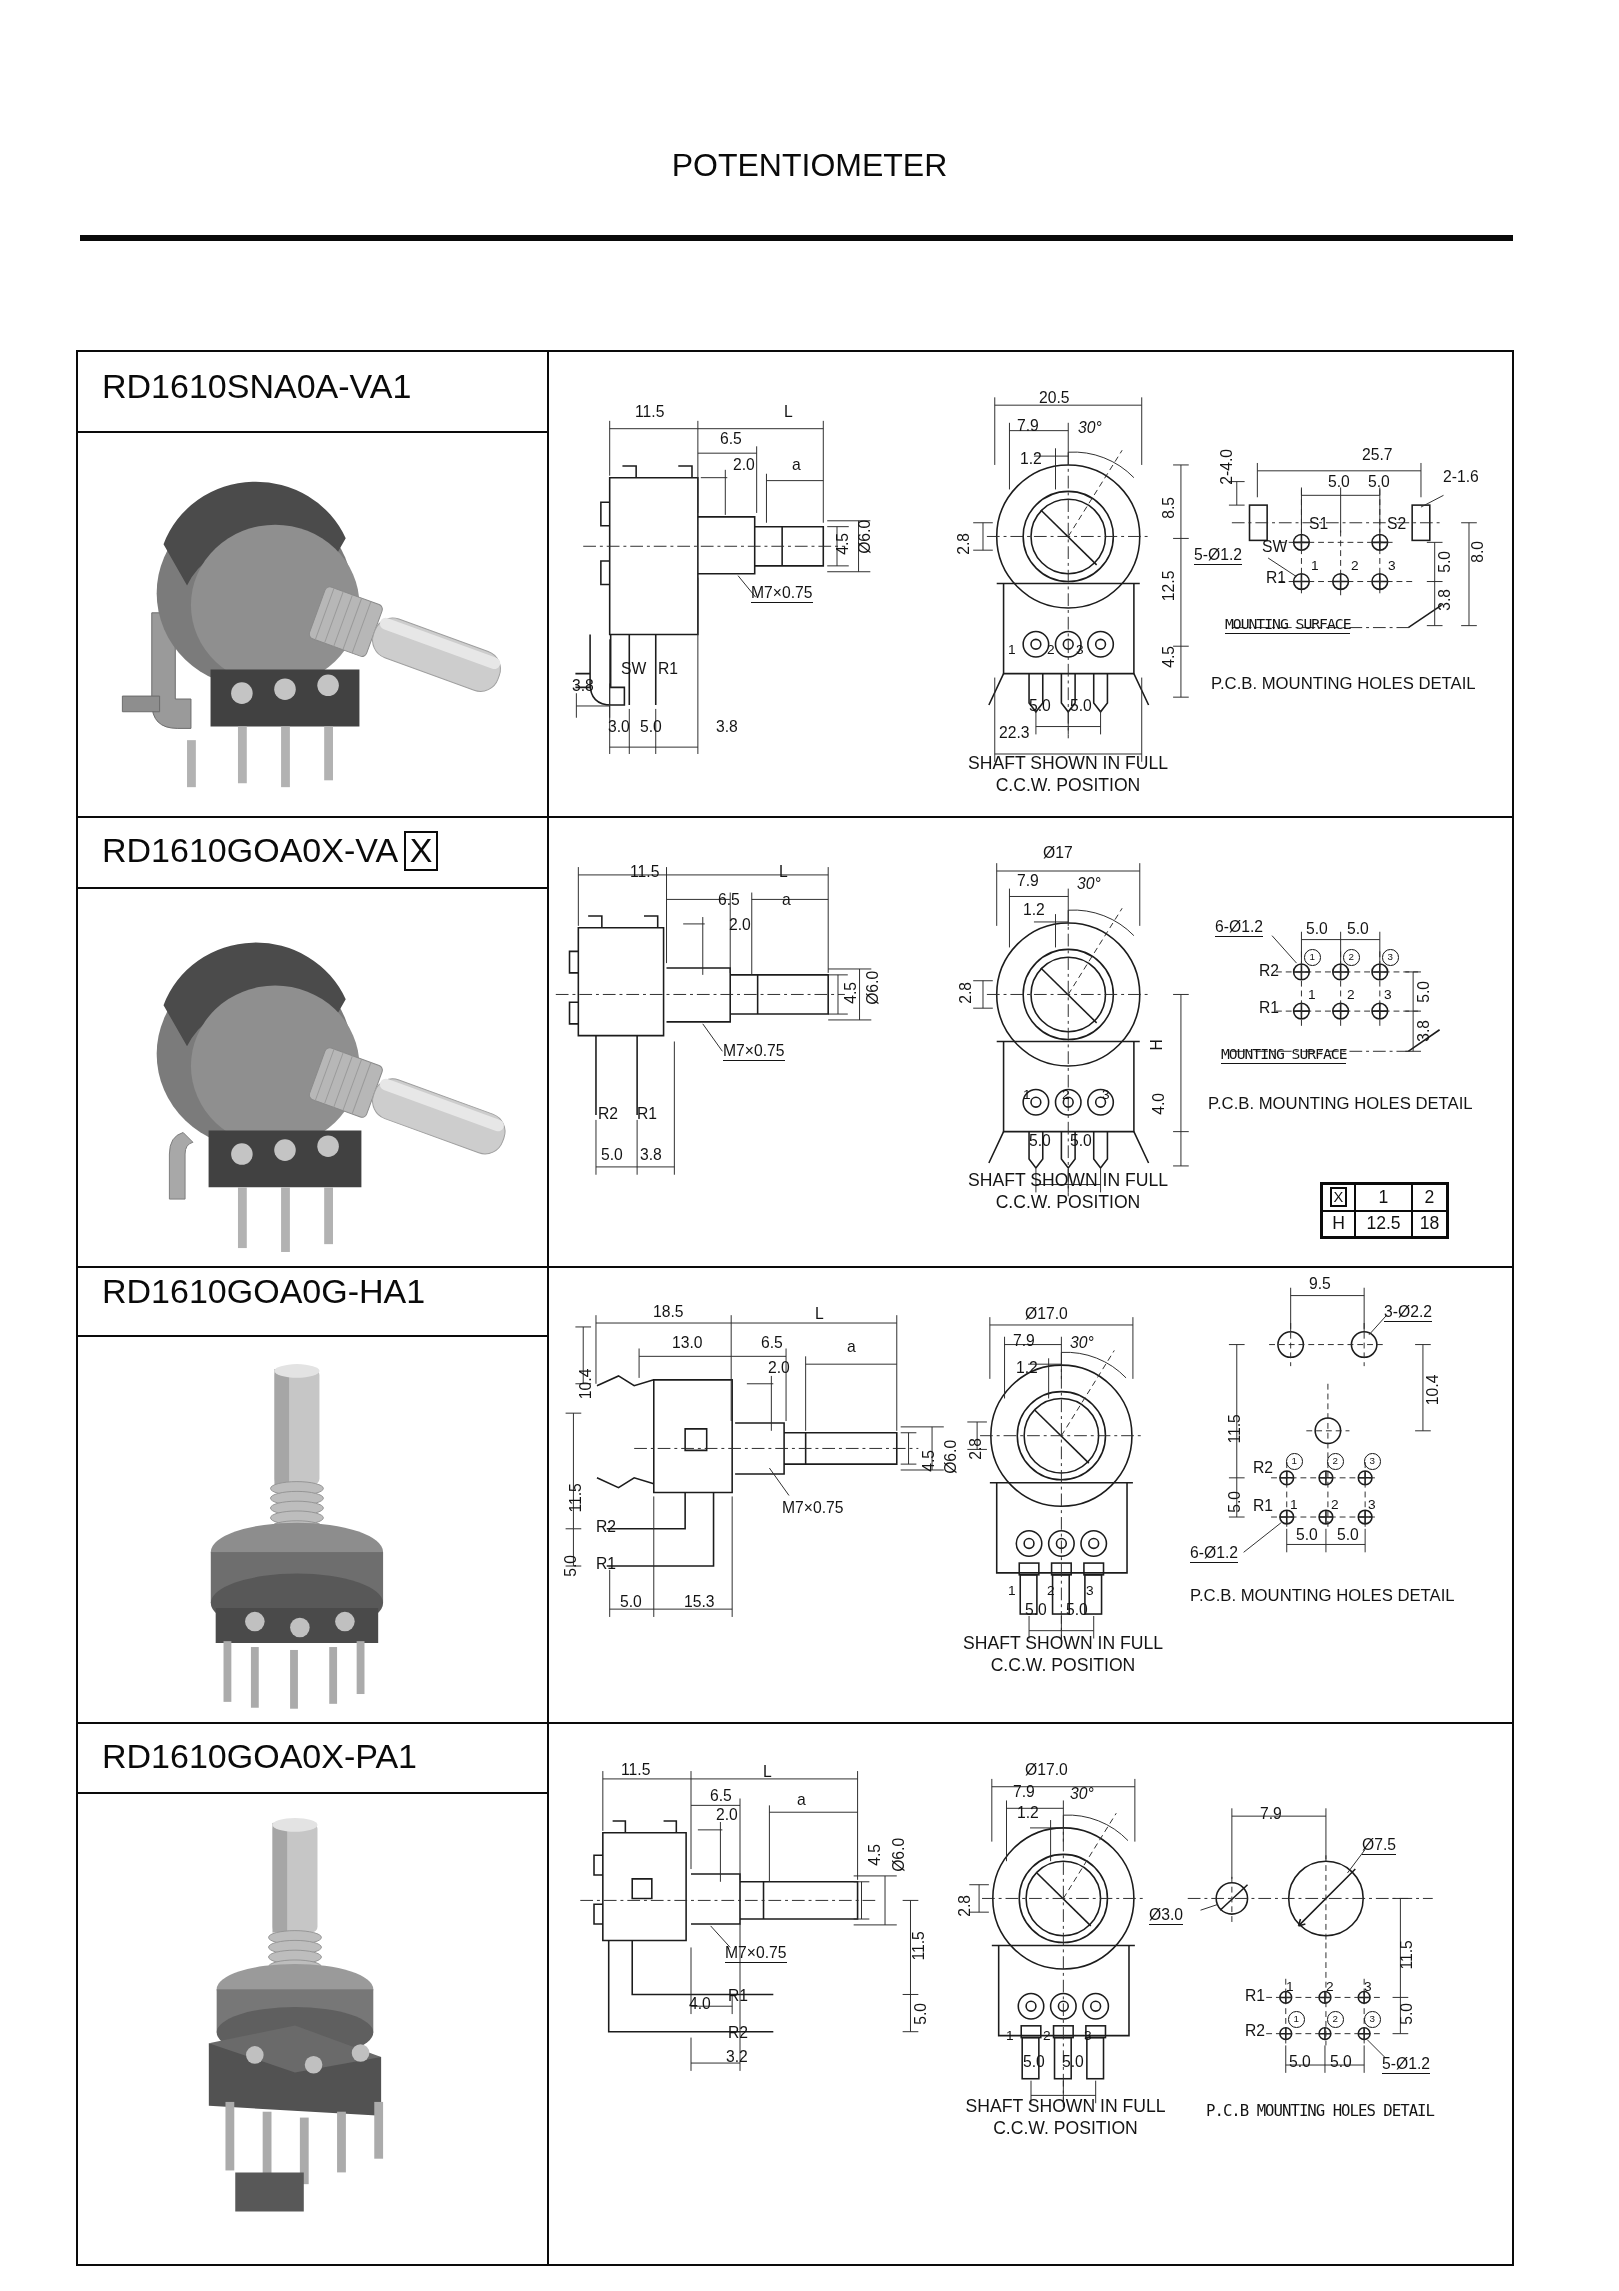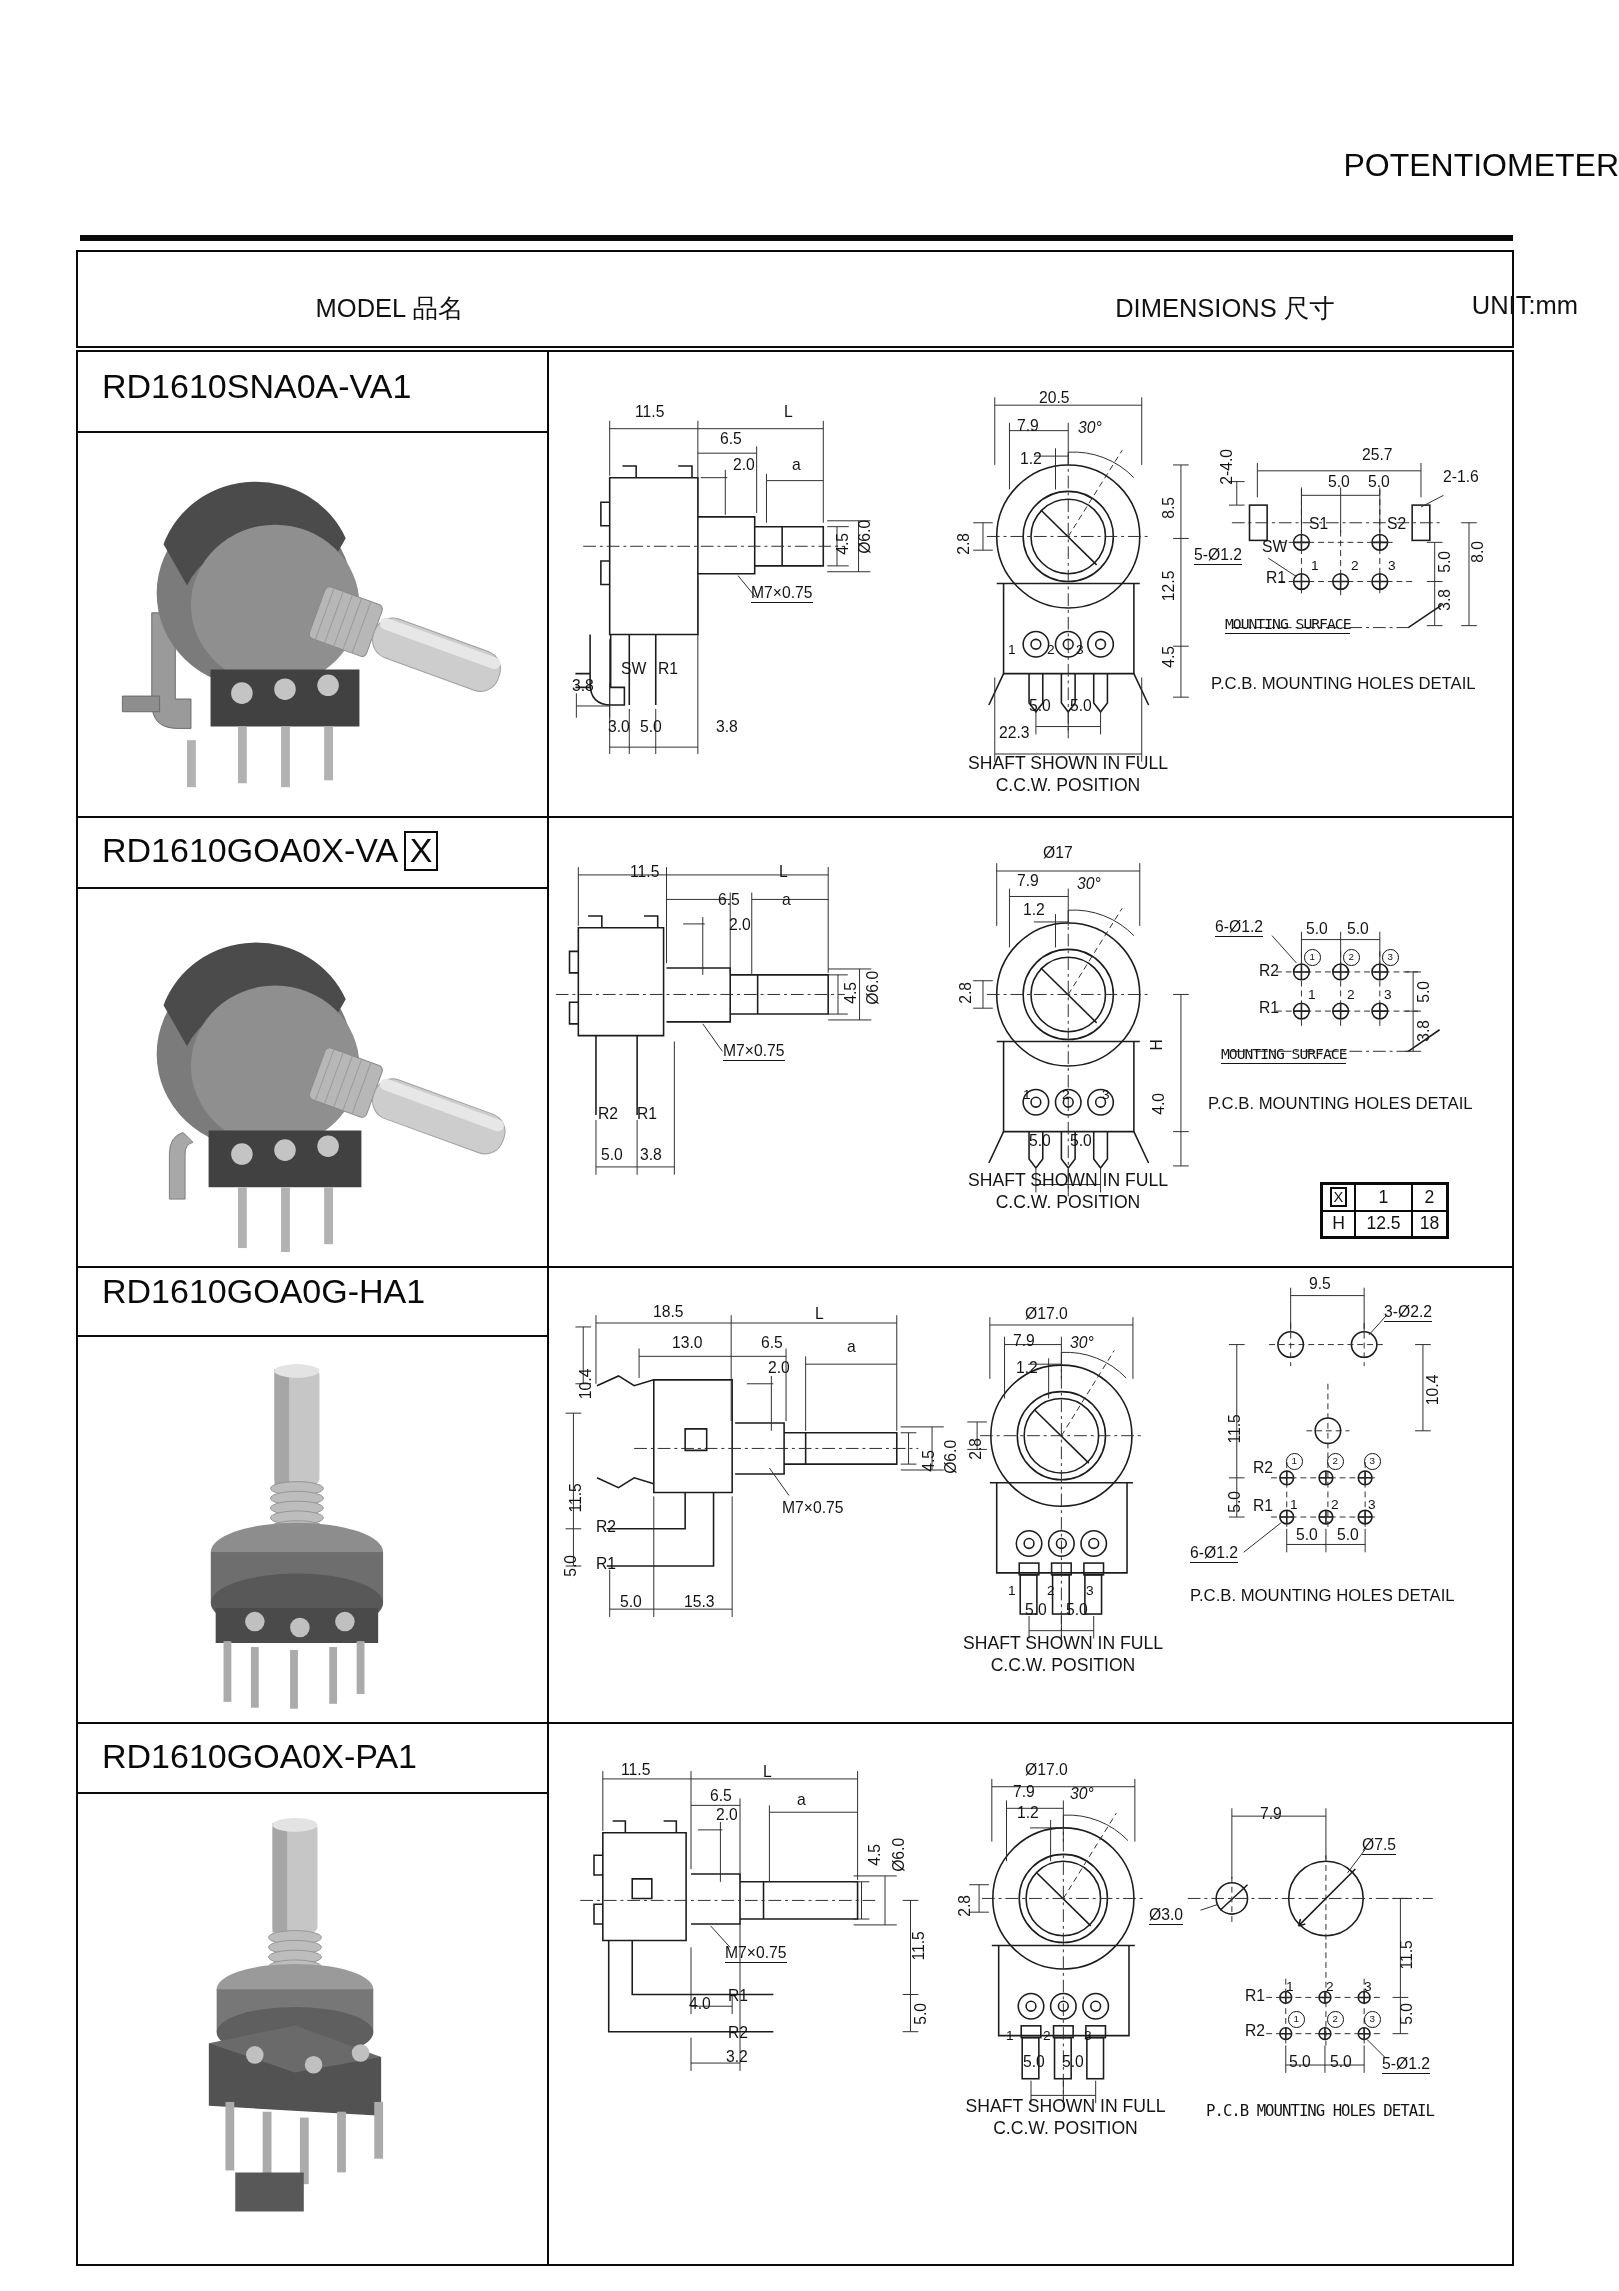--- a/index.html
+++ b/index.html
@@ -1,21 +1,21 @@
 <!DOCTYPE html>
 <html><head>
 <meta charset="utf-8">
 <style>
   html,body{margin:0;padding:0;background:#ffffff;}
   .page{position:relative;width:1619px;height:2292px;background:#fff;
         font-family:"Liberation Sans",sans-serif;color:#111;overflow:hidden;}
   .abs{position:absolute;}
   .title{position:absolute;left:0;top:90px;width:1619px;text-align:center;
          font-size:45px;color:#0a0a0a;}
-  .subtitle{position:absolute;left:0;top:147px;width:1619px;text-align:right;
+  .subtitle{position:absolute;left:0;top:147px;width:1619px;text-align:center;
             font-size:32px;color:#0a0a0a;}
   .rule{position:absolute;left:80px;top:235px;width:1433px;height:5.9px;background:#0a0a0a;}
   .hdr{position:absolute;left:76px;top:250px;width:1438px;height:98px;border:2.9px solid #0a0a0a;box-sizing:border-box;}
   .hm{position:absolute;left:86px;top:39px;width:451px;text-align:center;font-size:25.5px;}
   .hd{position:absolute;left:941px;top:39px;width:412px;text-align:center;font-size:25.5px;}
   .hu{position:absolute;left:1245px;top:39px;width:255px;text-align:right;font-size:25.5px;}
   .tbl{position:absolute;left:76px;top:350px;width:1438px;height:1916px;border:2.9px solid #0a0a0a;box-sizing:border-box;}
   .vline{position:absolute;left:547px;top:350px;width:2px;height:1916px;background:#0a0a0a;}
   .hline{position:absolute;left:76px;width:1438px;height:2px;background:#0a0a0a;}
   .mline{position:absolute;left:78px;width:469px;height:2px;background:#0a0a0a;}
@@ -41,25 +41,20 @@
   .dsh{stroke:#2c2c2c;stroke-width:1;fill:none;stroke-dasharray:6 4;}
 </style>
 </head>
 <body>
 
 <div class="page">
 
   <div class="subtitle">POTENTIOMETER</div>
   <div class="rule"></div>
 
-  <div class="hdr">
-    <span class="hm abs">MODEL 品名</span>
-    <span class="hd abs">DIMENSIONS 尺寸</span>
-    <span class="hu abs">UNIT:mm</span>
-  </div>
 
   <div class="tbl"></div>
   <div class="vline"></div>
   <div class="hline" style="top:816px"></div>
   <div class="hline" style="top:1266px"></div>
   <div class="hline" style="top:1722px"></div>
   <div class="mline" style="top:431px"></div>
   <div class="mline" style="top:887px"></div>
   <div class="mline" style="top:1335px"></div>
   <div class="mline" style="top:1792px"></div>

